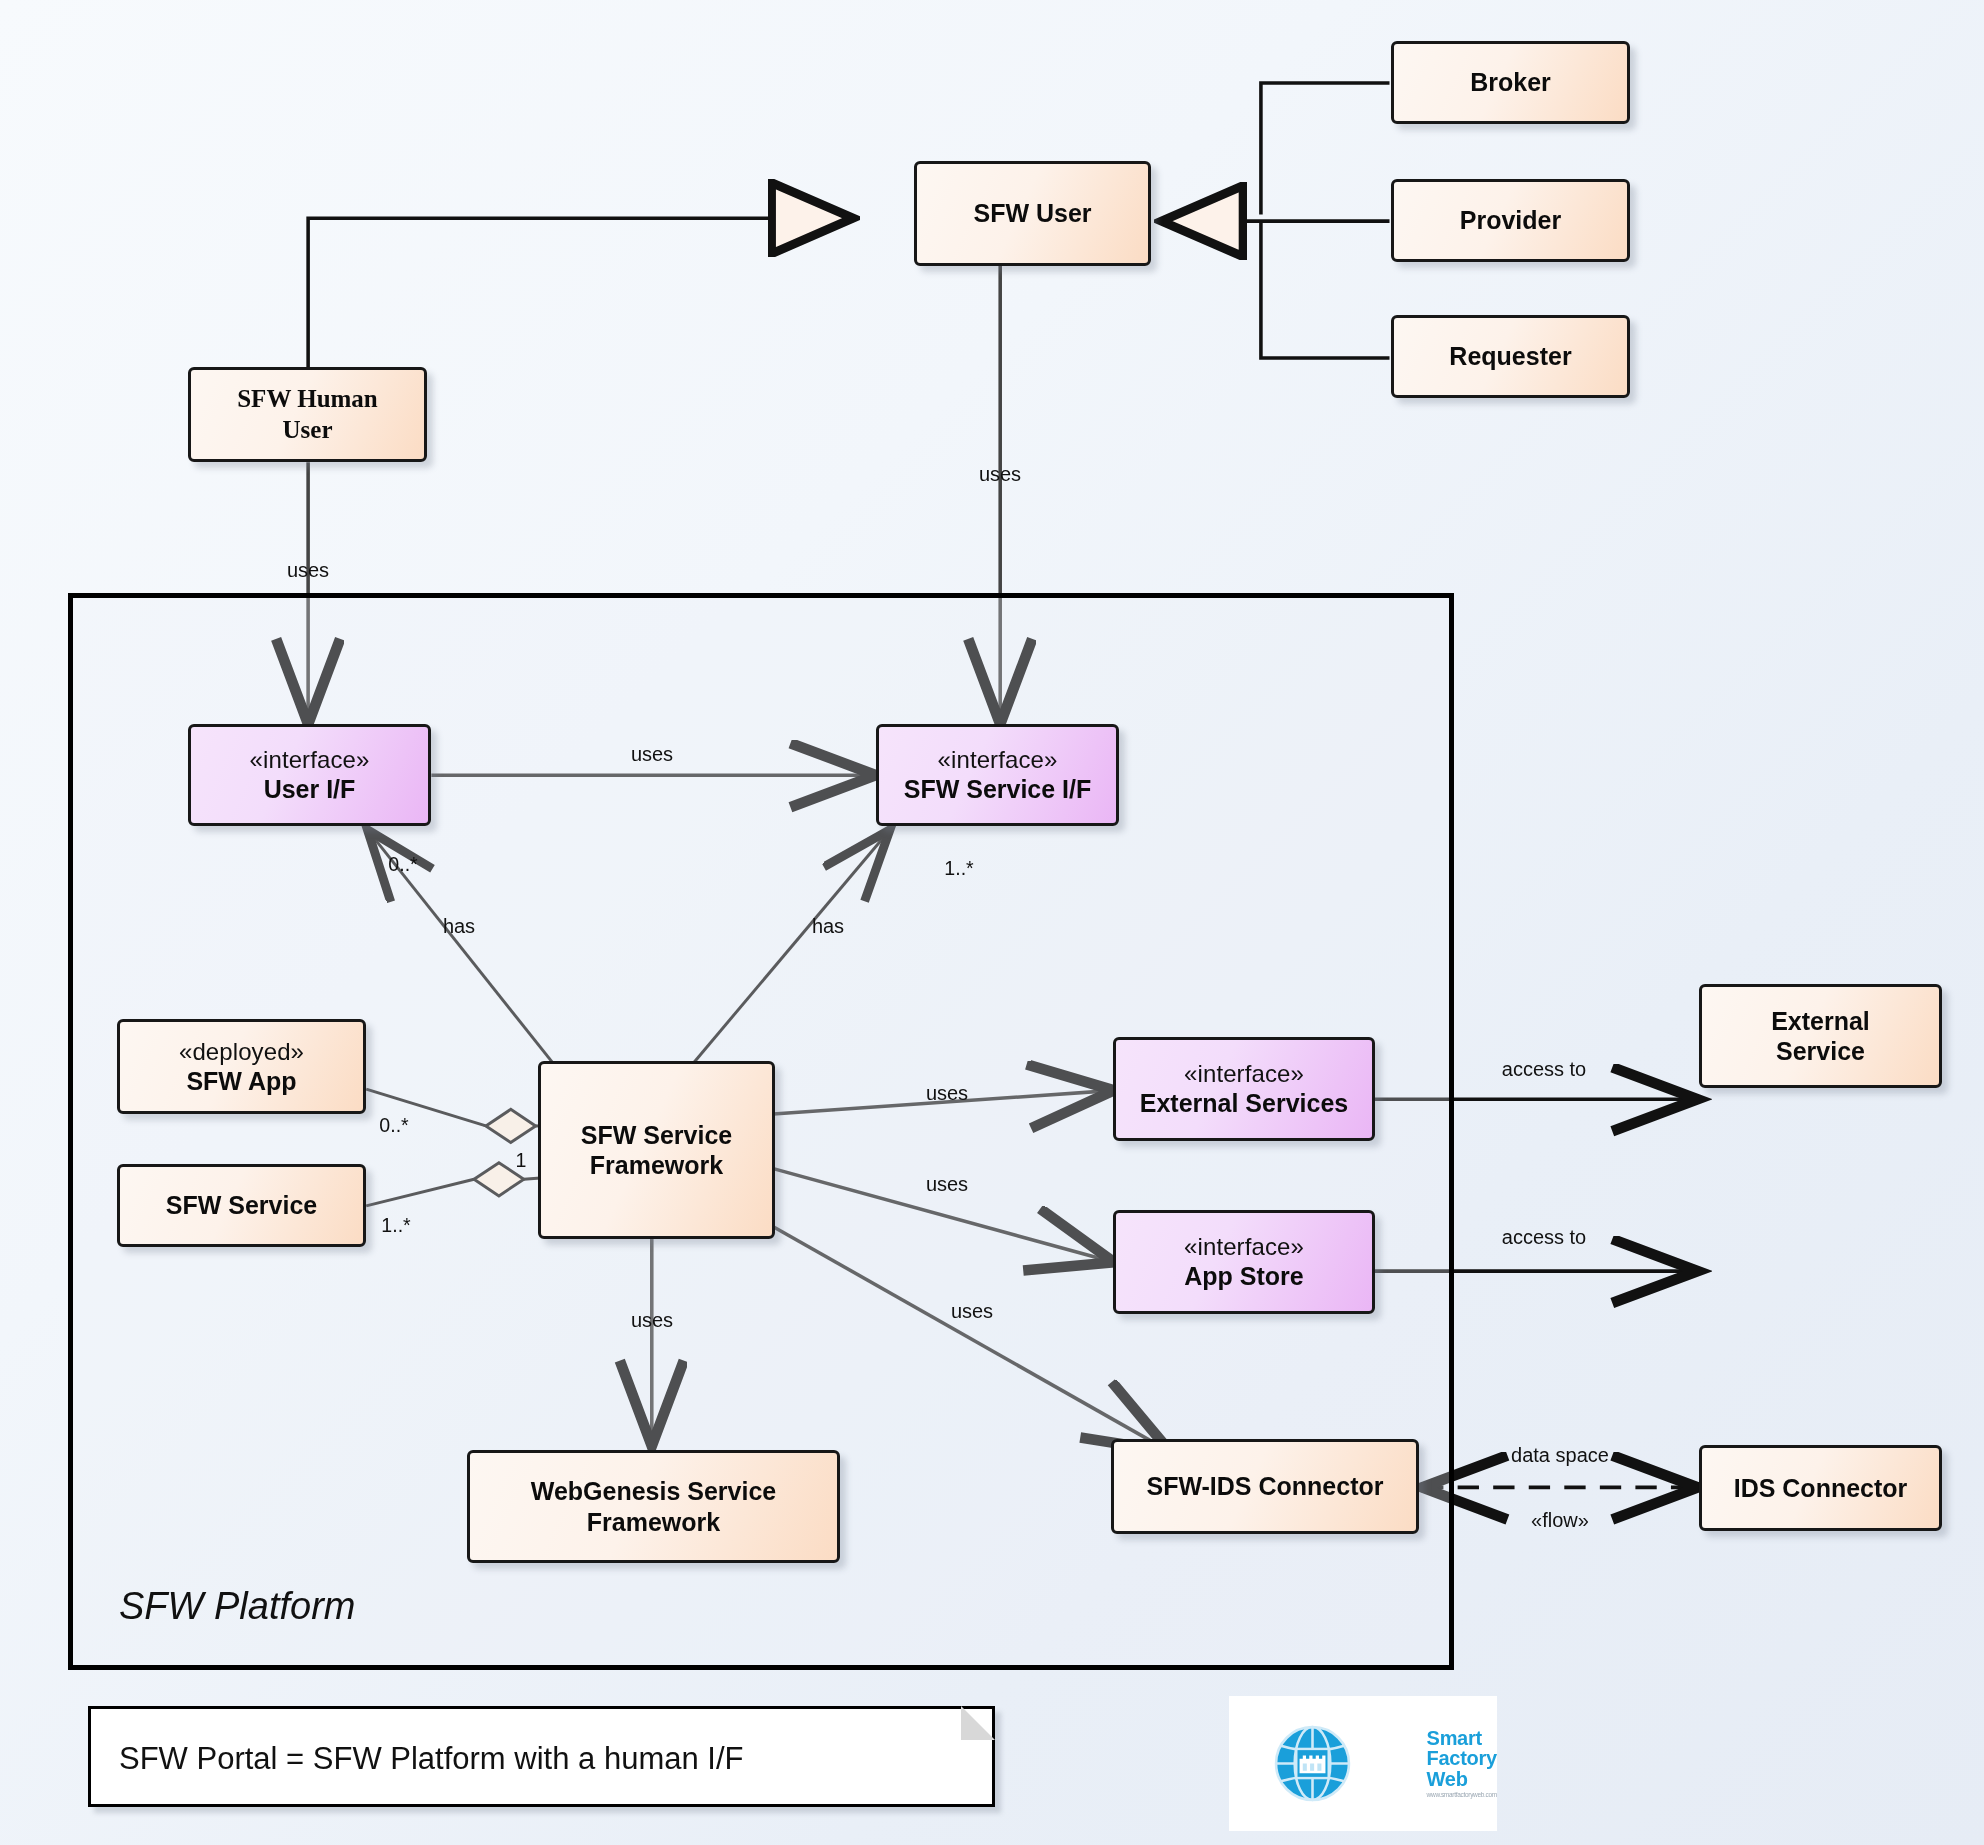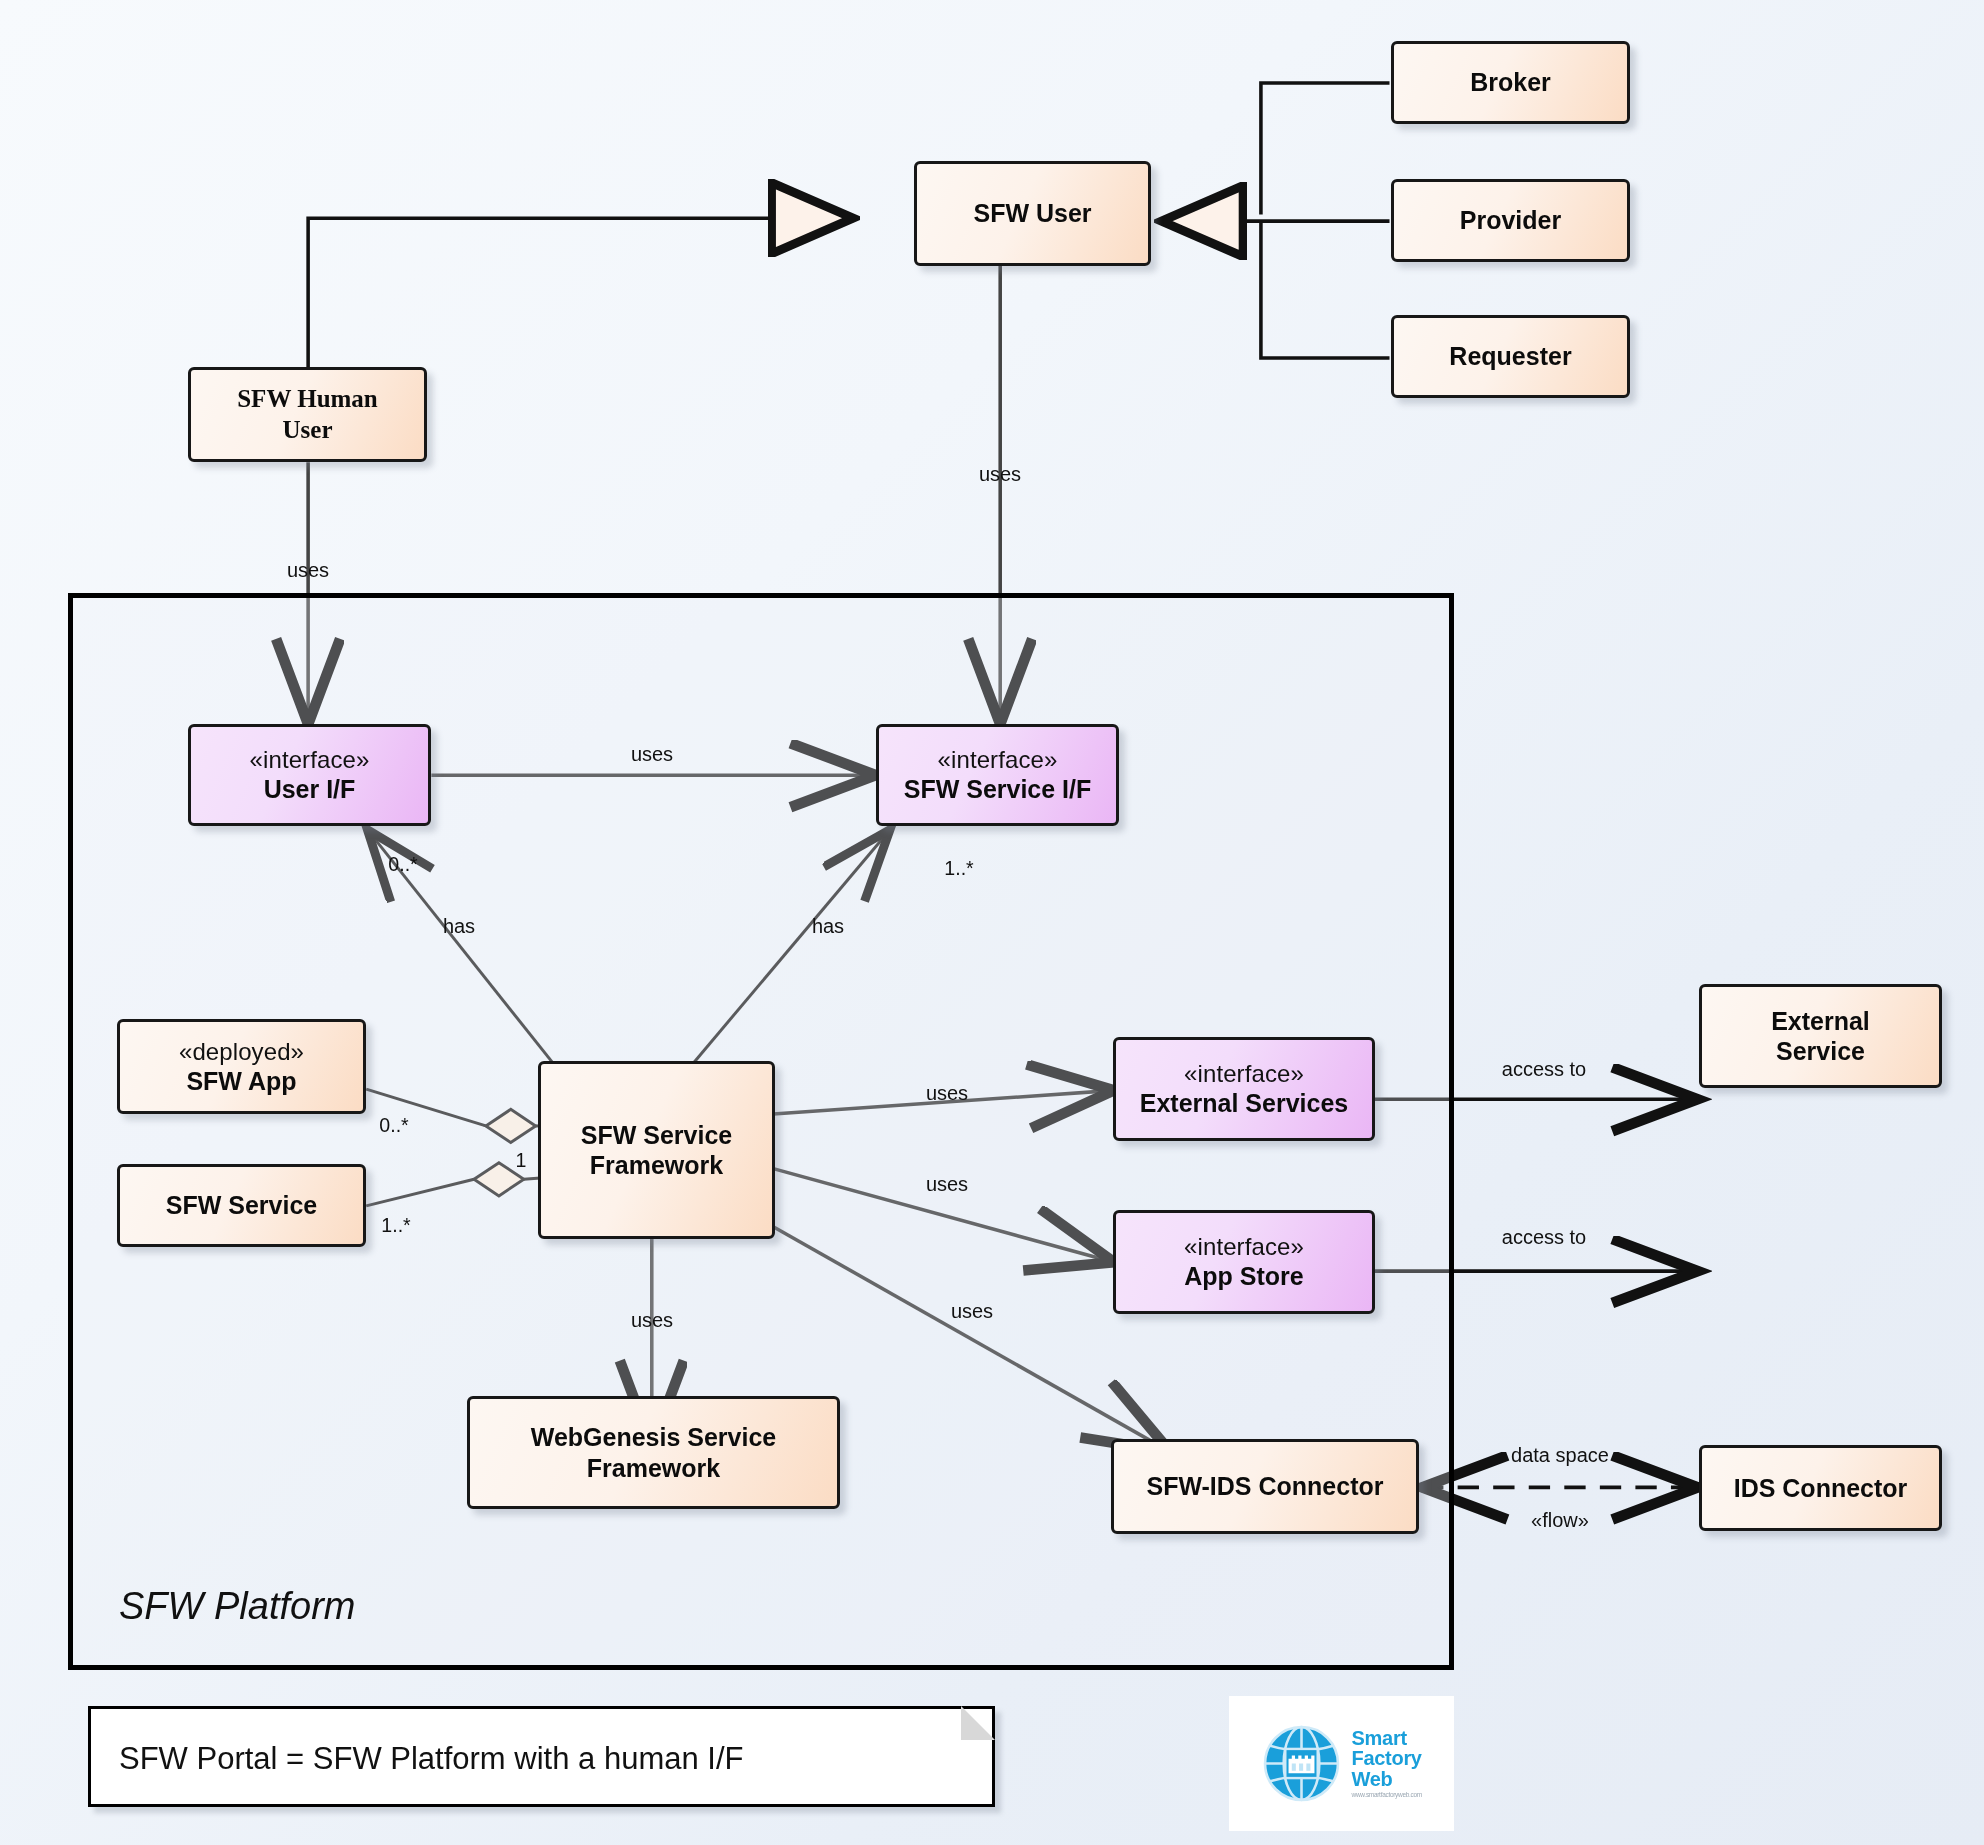--- a/index.html
+++ b/index.html
@@ -98,22 +98,23 @@
     font-size: 19.6px;
     color: #111;
     white-space: nowrap;
     transform: translate(-50%, -50%);
   }
   .logo-box {
     position: absolute;
     background: #ffffff;
     display: flex;
     align-items: center;
-    justify-content: center;
+    justify-content: space-between;
     gap: 9.5px;
+    padding-left: 43px;
   }
   .logo-text {
     display: flex;
     flex-direction: column;
     line-height: 1.02;
   }
   .logo-text span {
     font-size: 20px;
     font-weight: bold;
     color: #1a9fda;
@@ -276,21 +277,21 @@
     <div class="stereo">«interface»</div>
     <div class="nm">App Store</div>
   </div>
 
   <div class="node klass" style="left:1699px; top:984px; width:243px; height:104px;">
     <div class="nm">External</div>
     <div class="nm">Service</div>
   </div>
 
 
-  <div class="node klass" style="left:467px; top:1396px; width:373px; height:113px;">
+  <div class="node klass" style="left:467px; top:1450px; width:373px; height:113px;">
     <div class="nm">WebGenesis Service</div>
     <div class="nm">Framework</div>
   </div>
 
   <div class="node klass" style="left:1111px; top:1439px; width:308px; height:95px;">
     <div class="nm single">SFW-IDS Connector</div>
   </div>
 
   <div class="node klass" style="left:1699px; top:1445px; width:243px; height:86px;">
     <div class="nm single">IDS Connector</div>

